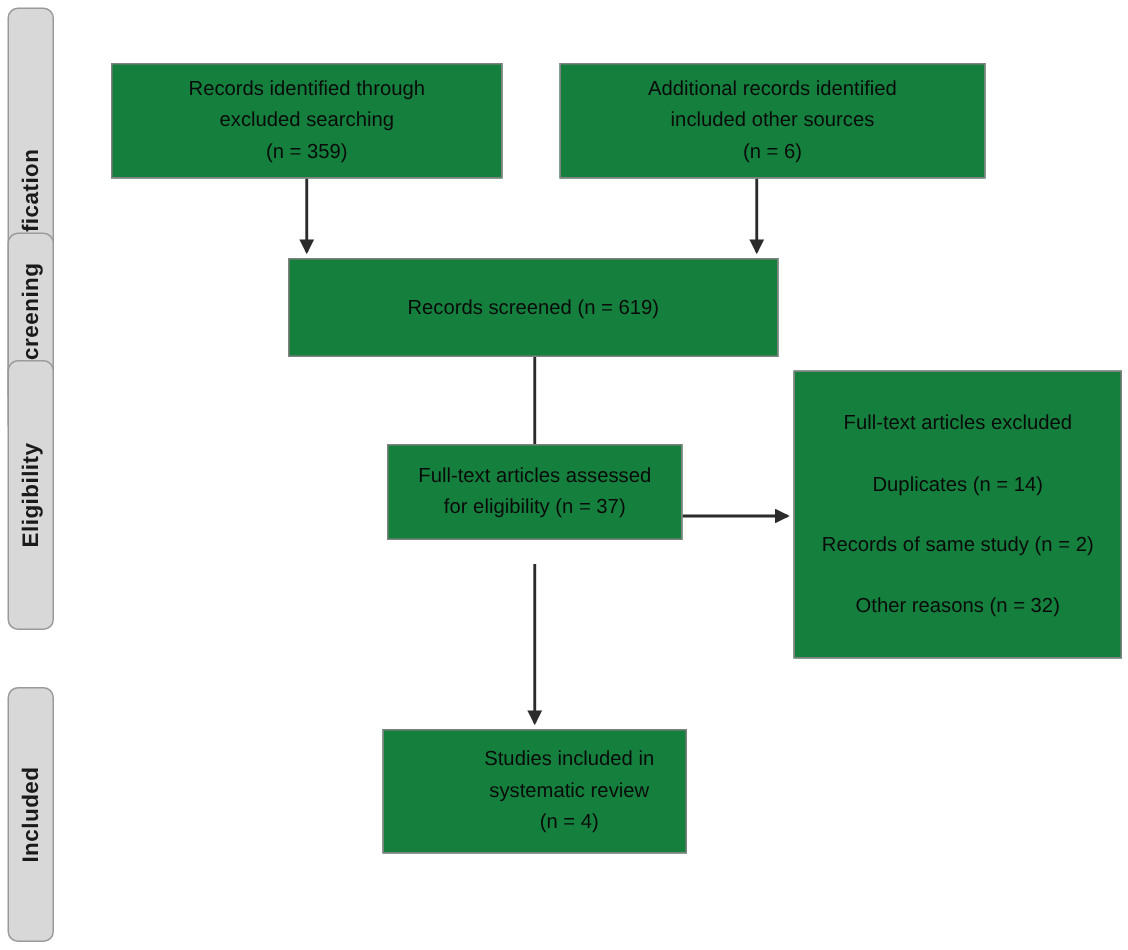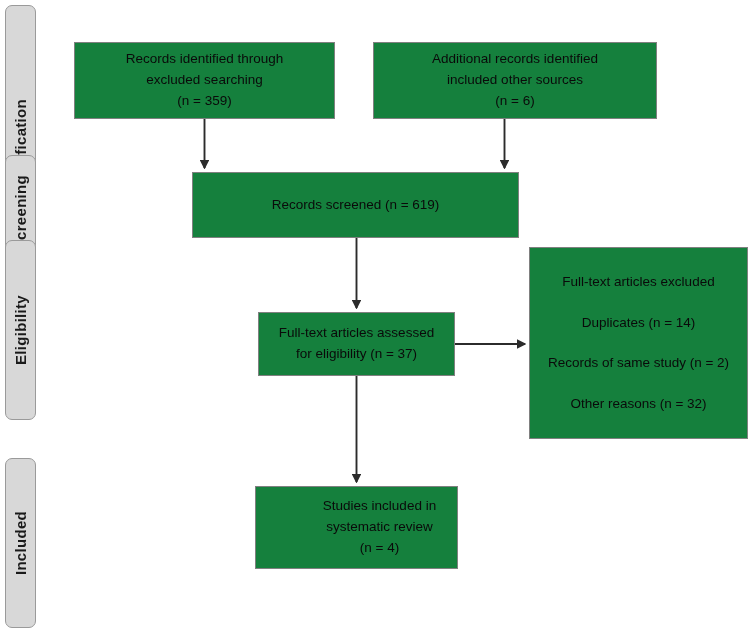--- a/index.html
+++ b/index.html
@@ -55,21 +55,21 @@
     text-align: center;
     font-size: 13.5px;
     line-height: 1.55;
     color: #0a0a0a;
   }
   .flowbox .line { display: block; white-space: nowrap; }
 
   #box-identified { left: 74px;  top: 42px;  width: 261px; height: 77px; }
   #box-additional { left: 373px; top: 42px; width: 284px; height: 77px; }
   #box-screened   { left: 192px; top: 172px; width: 327px; height: 66px; align-items: center; }
-  #box-assessed   { left: 258px; top: 312px; width: 197px; height: 64px; }
+  #box-assessed   { left: 258px; top: 296px; width: 197px; height: 64px; }
   #box-excluded   { left: 529px; top: 247px; width: 219px; height: 192px;
                     justify-content: space-around; padding: 14px 8px; }
   #box-included   { left: 255px; top: 486px; width: 203px; height: 83px; padding-left: 46px; }
 
   #box-excluded .line { line-height: 1.2; }
 
   
   #connectors {
     position: absolute;
     left: 0; top: 0;

